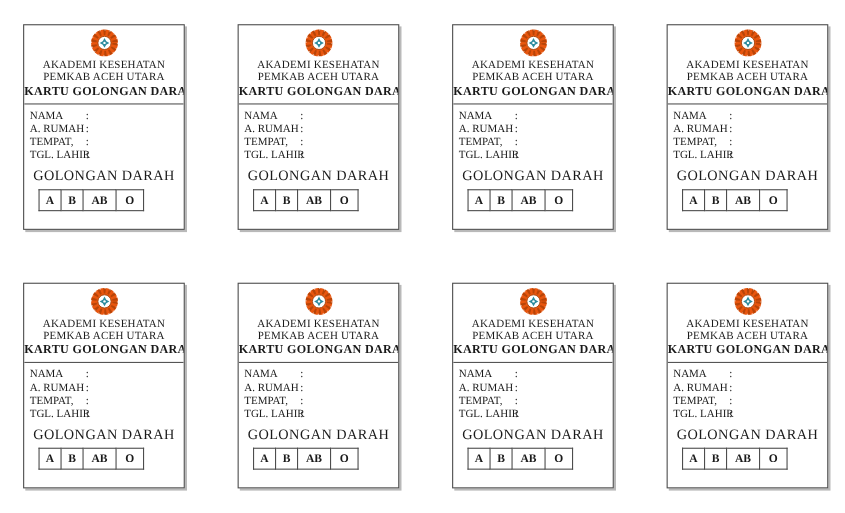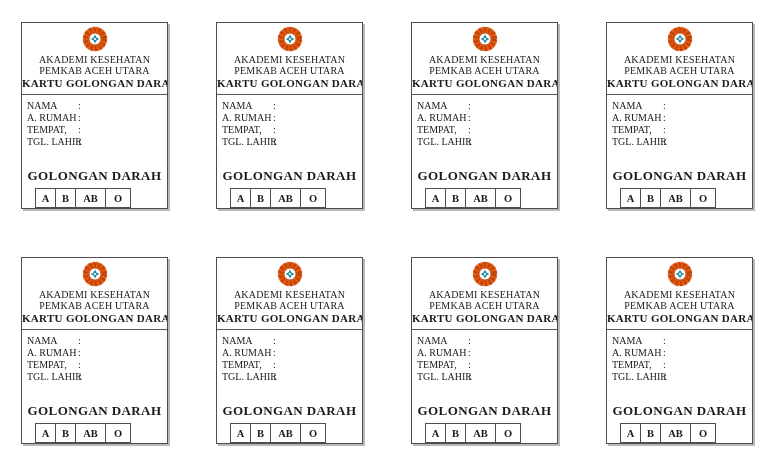--- a/index.html
+++ b/index.html
@@ -73,24 +73,24 @@
     width: 51px;
   }
   .field-colon {
     display: inline-block;
   }
   .field-value {
     display: inline-block;
     padding-left: 4px;
   }
   .section-title {
-    margin-top: 21px;
+    margin-top: 5px;
     text-align: center;
     font-size: 13px;
-    font-weight: bold;
+    font-weight: normal;
     line-height: 14px;
     letter-spacing: 0.4px;
     white-space: nowrap;
   }
   table.blood-table {
     margin: 5px 0 0 13px;
     border-collapse: collapse;
   }
   table.blood-table td {
     border: 1px solid #4d4d4d;

